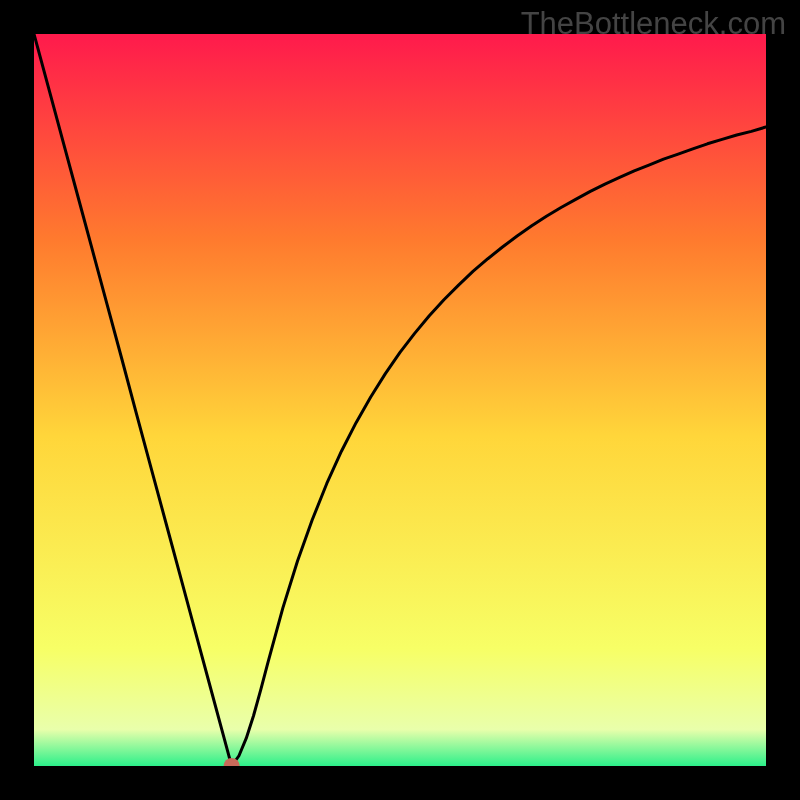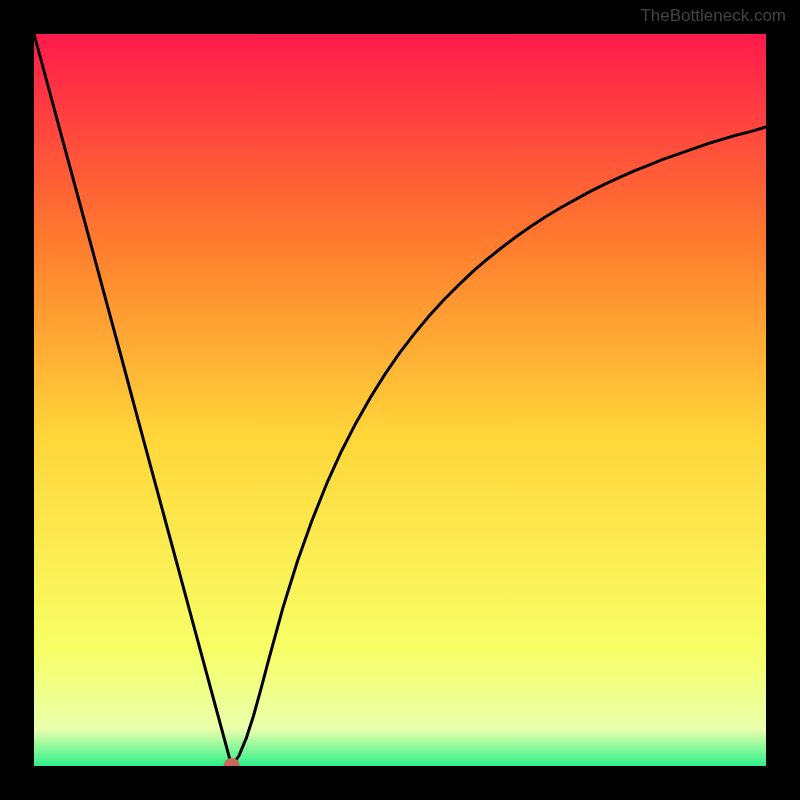--- a/index.html
+++ b/index.html
@@ -23,21 +23,21 @@
     left: 34px;
     top: 34px;
     width: 732px;
     height: 732px;
   }
   .watermark {
     position: absolute;
     top: 6px;
     right: 14px;
     font-family: Arial, Helvetica, sans-serif;
-    font-size: 17px;
+    font-size: 31px;
     font-weight: 500;
     color: rgba(80,80,80,0.85);
     letter-spacing: 0px;
     user-select: none;
   }
 </style>
 </head>
 <body>
 
 <div class="frame">

